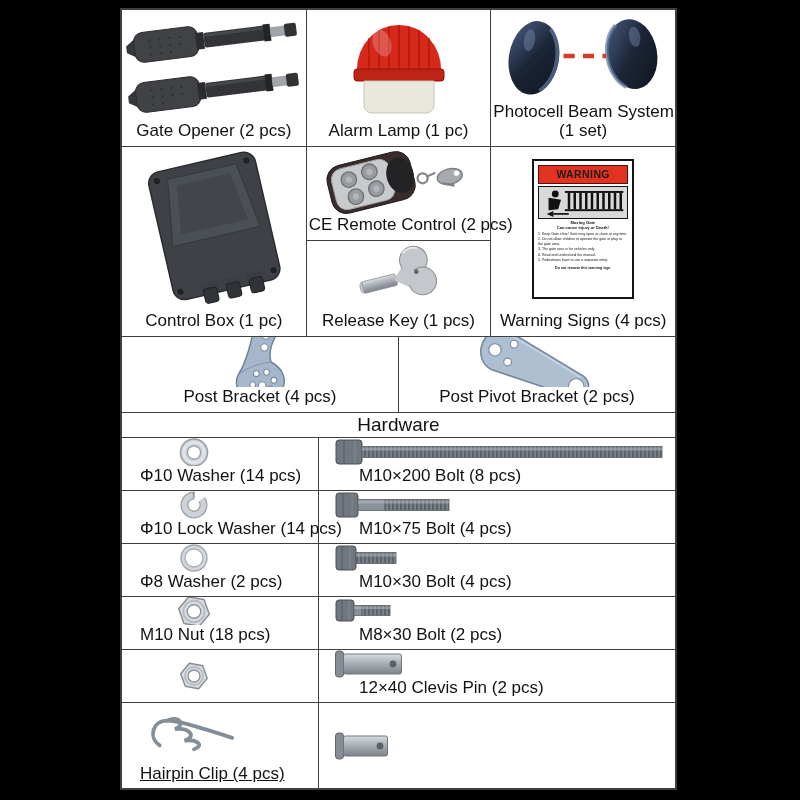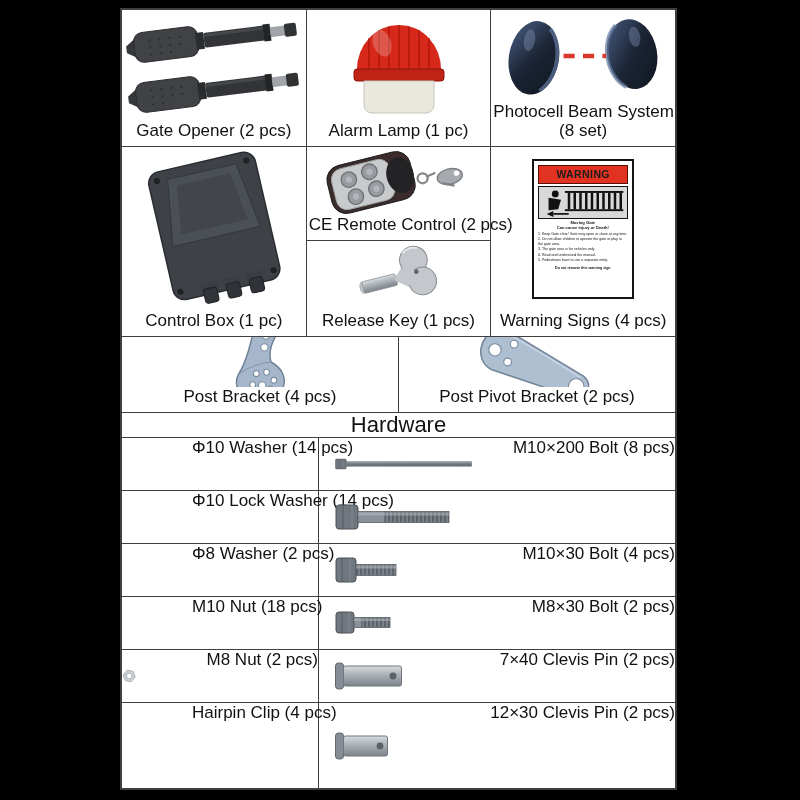--- a/index.html
+++ b/index.html
@@ -14,25 +14,25 @@
   .cell{flex:1 1 0;display:flex;flex-direction:column;border-right:1px solid #3f3f3f;box-sizing:border-box;min-width:0;}
   .cell:last-child{border-right:none;justify-content:center;}
   .art{flex:1;display:flex;align-items:center;justify-content:center;overflow:hidden;}
   .label{text-align:center;font-size:17px;line-height:1.15;padding:0 2px 5px;white-space:nowrap;}
   .midcol{display:flex;flex-direction:column;}
   .subcell{display:flex;flex-direction:column;box-sizing:border-box;}
   .subcell.top{height:94px;border-bottom:1px solid #3f3f3f;}
   .subcell.bot{flex:1;}
   
   .hw-header{height:25px;border-bottom:1px solid #3f3f3f;box-sizing:border-box;
-             display:flex;align-items:center;justify-content:center;font-size:22px;}
+             display:flex;align-items:center;justify-content:center;font-size:19px;}
   .hw-rows{flex:1;display:flex;flex-direction:column;}
   .hw-row{height:53px;display:flex;border-bottom:1px solid #3f3f3f;box-sizing:border-box;}
-  .hw-row:last-child{border-bottom:none;flex:1;}
-  .hw-cell{display:flex;flex-direction:row;box-sizing:border-box;min-width:0;}
+  .hw-row:last-child{border-bottom:none;flex:1;text-decoration:underline;}
+  .hw-cell{display:flex;flex-direction:column;box-sizing:border-box;min-width:0;}
   .hw-left{width:197px;border-right:1px solid #3f3f3f;}
   .hw-right{flex:1;}
   .hw-left .art{justify-content:center;padding-right:52px;}
   .hw-right .art{justify-content:flex-start;padding-left:16px;}
   .hw-left .label{text-align:left;padding:0 0 4px 18px;}
   .hw-right .label{text-align:left;padding:0 0 4px 40px;}
   
   .sign{width:102px;height:140px;background:#fff;border:2px solid #141414;box-sizing:border-box;
         padding:4px 4px 3px;display:flex;flex-direction:column;}
   .sign-header{background:#e23222;border:1px solid #5a0e06;color:#1c1c1c;font-weight:bold;
@@ -154,21 +154,21 @@
             <g transform="rotate(-10 144 52)">
               <ellipse cx="144" cy="52" rx="27" ry="38" fill="url(#domeBlue)"></ellipse>
               <path d="M132,18 A27,38 0 0 0 132,86" stroke="#61779e" stroke-width="4" fill="none" opacity="0.7"></path>
               <ellipse cx="150" cy="34" rx="6" ry="11" fill="#8fa3c6" opacity="0.35"></ellipse>
             </g>
             <line x1="70" y1="54" x2="116" y2="54" stroke="#d9392a" stroke-width="5" stroke-dasharray="12 9"></line>
           </svg>
         </div>
         <div class="label">
           <div>Photocell Beam System</div>
-          <div>(8 set)</div>
+          <div>(1 set)</div>
         </div>
       </div>
     </div>
 
     <div class="trow r2">
       <div class="cell">
         <div class="art">
           <svg width="170" height="160" viewBox="0 0 170 164">
             <g transform="rotate(-13 85 82)">
               <rect x="30" y="12" width="112" height="134" rx="12" fill="#3e4247" stroke="#282b2f" stroke-width="1.5"></rect>
@@ -369,20 +369,21 @@
           <div class="art">
             <svg width="118" height="30" viewBox="0 0 118 30">
               <rect x="1" y="3" width="22" height="24" rx="3" fill="#71777e" stroke="#4a5056"></rect>
               <line x1="8" y1="3" x2="8" y2="27" stroke="#555b62"></line>
               <line x1="17" y1="3" x2="17" y2="27" stroke="#8b9198" opacity="0.7"></line>
               <rect x="23" y="9.5" width="27" height="11" fill="#8b9199" stroke="#5a6066" stroke-width="0.8"></rect>
               <rect x="50" y="9.5" width="64" height="11" fill="url(#threads)" stroke="#5a6066" stroke-width="0.8"></rect>
               <rect x="23" y="10.5" width="91" height="3" fill="#b9bfc5" opacity="0.5"></rect>
             </svg>
           </div>
+          <div class="label">M10×75 Bolt (4 pcs)</div>
         </div>
       </div>
 
       <div class="hw-row">
         <div class="hw-cell hw-left">
           <div class="art">
             <svg width="32" height="30" viewBox="0 0 32 30">
               <circle cx="16" cy="15" r="13" fill="#d2d7dc" stroke="#a0a6ae" stroke-width="1.3"></circle>
               <circle cx="16" cy="15" r="9" fill="#ffffff" stroke="#a8aeb5" stroke-width="1.3"></circle>
             </svg>
@@ -431,31 +432,30 @@
 
       <div class="hw-row">
         <div class="hw-cell hw-left">
           <div class="art">
             <svg width="32" height="30" viewBox="0 0 32 30">
               <polygon points="29.3,17.4 20.6,27.7 7.3,25.3 2.7,12.7 11.4,2.3 24.7,4.7" fill="#dadee3" stroke="#878d95" stroke-width="1.4" stroke-linejoin="round"></polygon>
               <circle cx="16" cy="15" r="9" fill="none" stroke="#b6bcc3" stroke-width="1.8"></circle>
               <circle cx="16" cy="15" r="6" fill="#ffffff" stroke="#8f959d" stroke-width="1.4"></circle>
             </svg>
           </div>
-          <div class="label">M8 Nut (2 pcs)</div>
         </div>
         <div class="hw-cell hw-right">
           <div class="art">
             <svg width="70" height="28" viewBox="0 0 70 28">
               <rect x="0.5" y="1" width="8" height="26" rx="3" fill="#878d94" stroke="#60666c"></rect>
               <rect x="8.5" y="4" width="58" height="20" rx="2" fill="url(#silverV)" stroke="#70767c"></rect>
               <circle cx="58" cy="14" r="3.4" fill="#5b6167"></circle>
             </svg>
           </div>
-          <div class="label">7×40 Clevis Pin (2 pcs)</div>
+          <div class="label">12×40 Clevis Pin (2 pcs)</div>
         </div>
       </div>
 
       <div class="hw-row">
         <div class="hw-cell hw-left">
           <div class="art">
             <svg width="94" height="42" viewBox="0 0 96 44">
               <path d="M12,34 C0,26 4,8 20,8 C30,8 44,12 88,26" fill="none" stroke="#848e98" stroke-width="4" stroke-linecap="round"></path>
               <path d="M20,8 C32,2 40,12 28,17 C42,15 52,24 38,29 C50,27 60,34 48,38" fill="none" stroke="#848e98" stroke-width="4" stroke-linecap="round"></path>
             </svg>
@@ -463,19 +463,18 @@
           <div class="label">Hairpin Clip (4 pcs)</div>
         </div>
         <div class="hw-cell hw-right">
           <div class="art">
             <svg width="56" height="28" viewBox="0 0 56 28">
               <rect x="0.5" y="1" width="8" height="26" rx="3" fill="#878d94" stroke="#60666c"></rect>
               <rect x="8.5" y="4" width="44" height="20" rx="2" fill="url(#silverV)" stroke="#70767c"></rect>
               <circle cx="45" cy="14" r="3.4" fill="#5b6167"></circle>
             </svg>
           </div>
-          <div class="label">12×30 Clevis Pin (2 pcs)</div>
         </div>
       </div>
 
     </div>
   </div>
 </div>
 
 </body></html>

